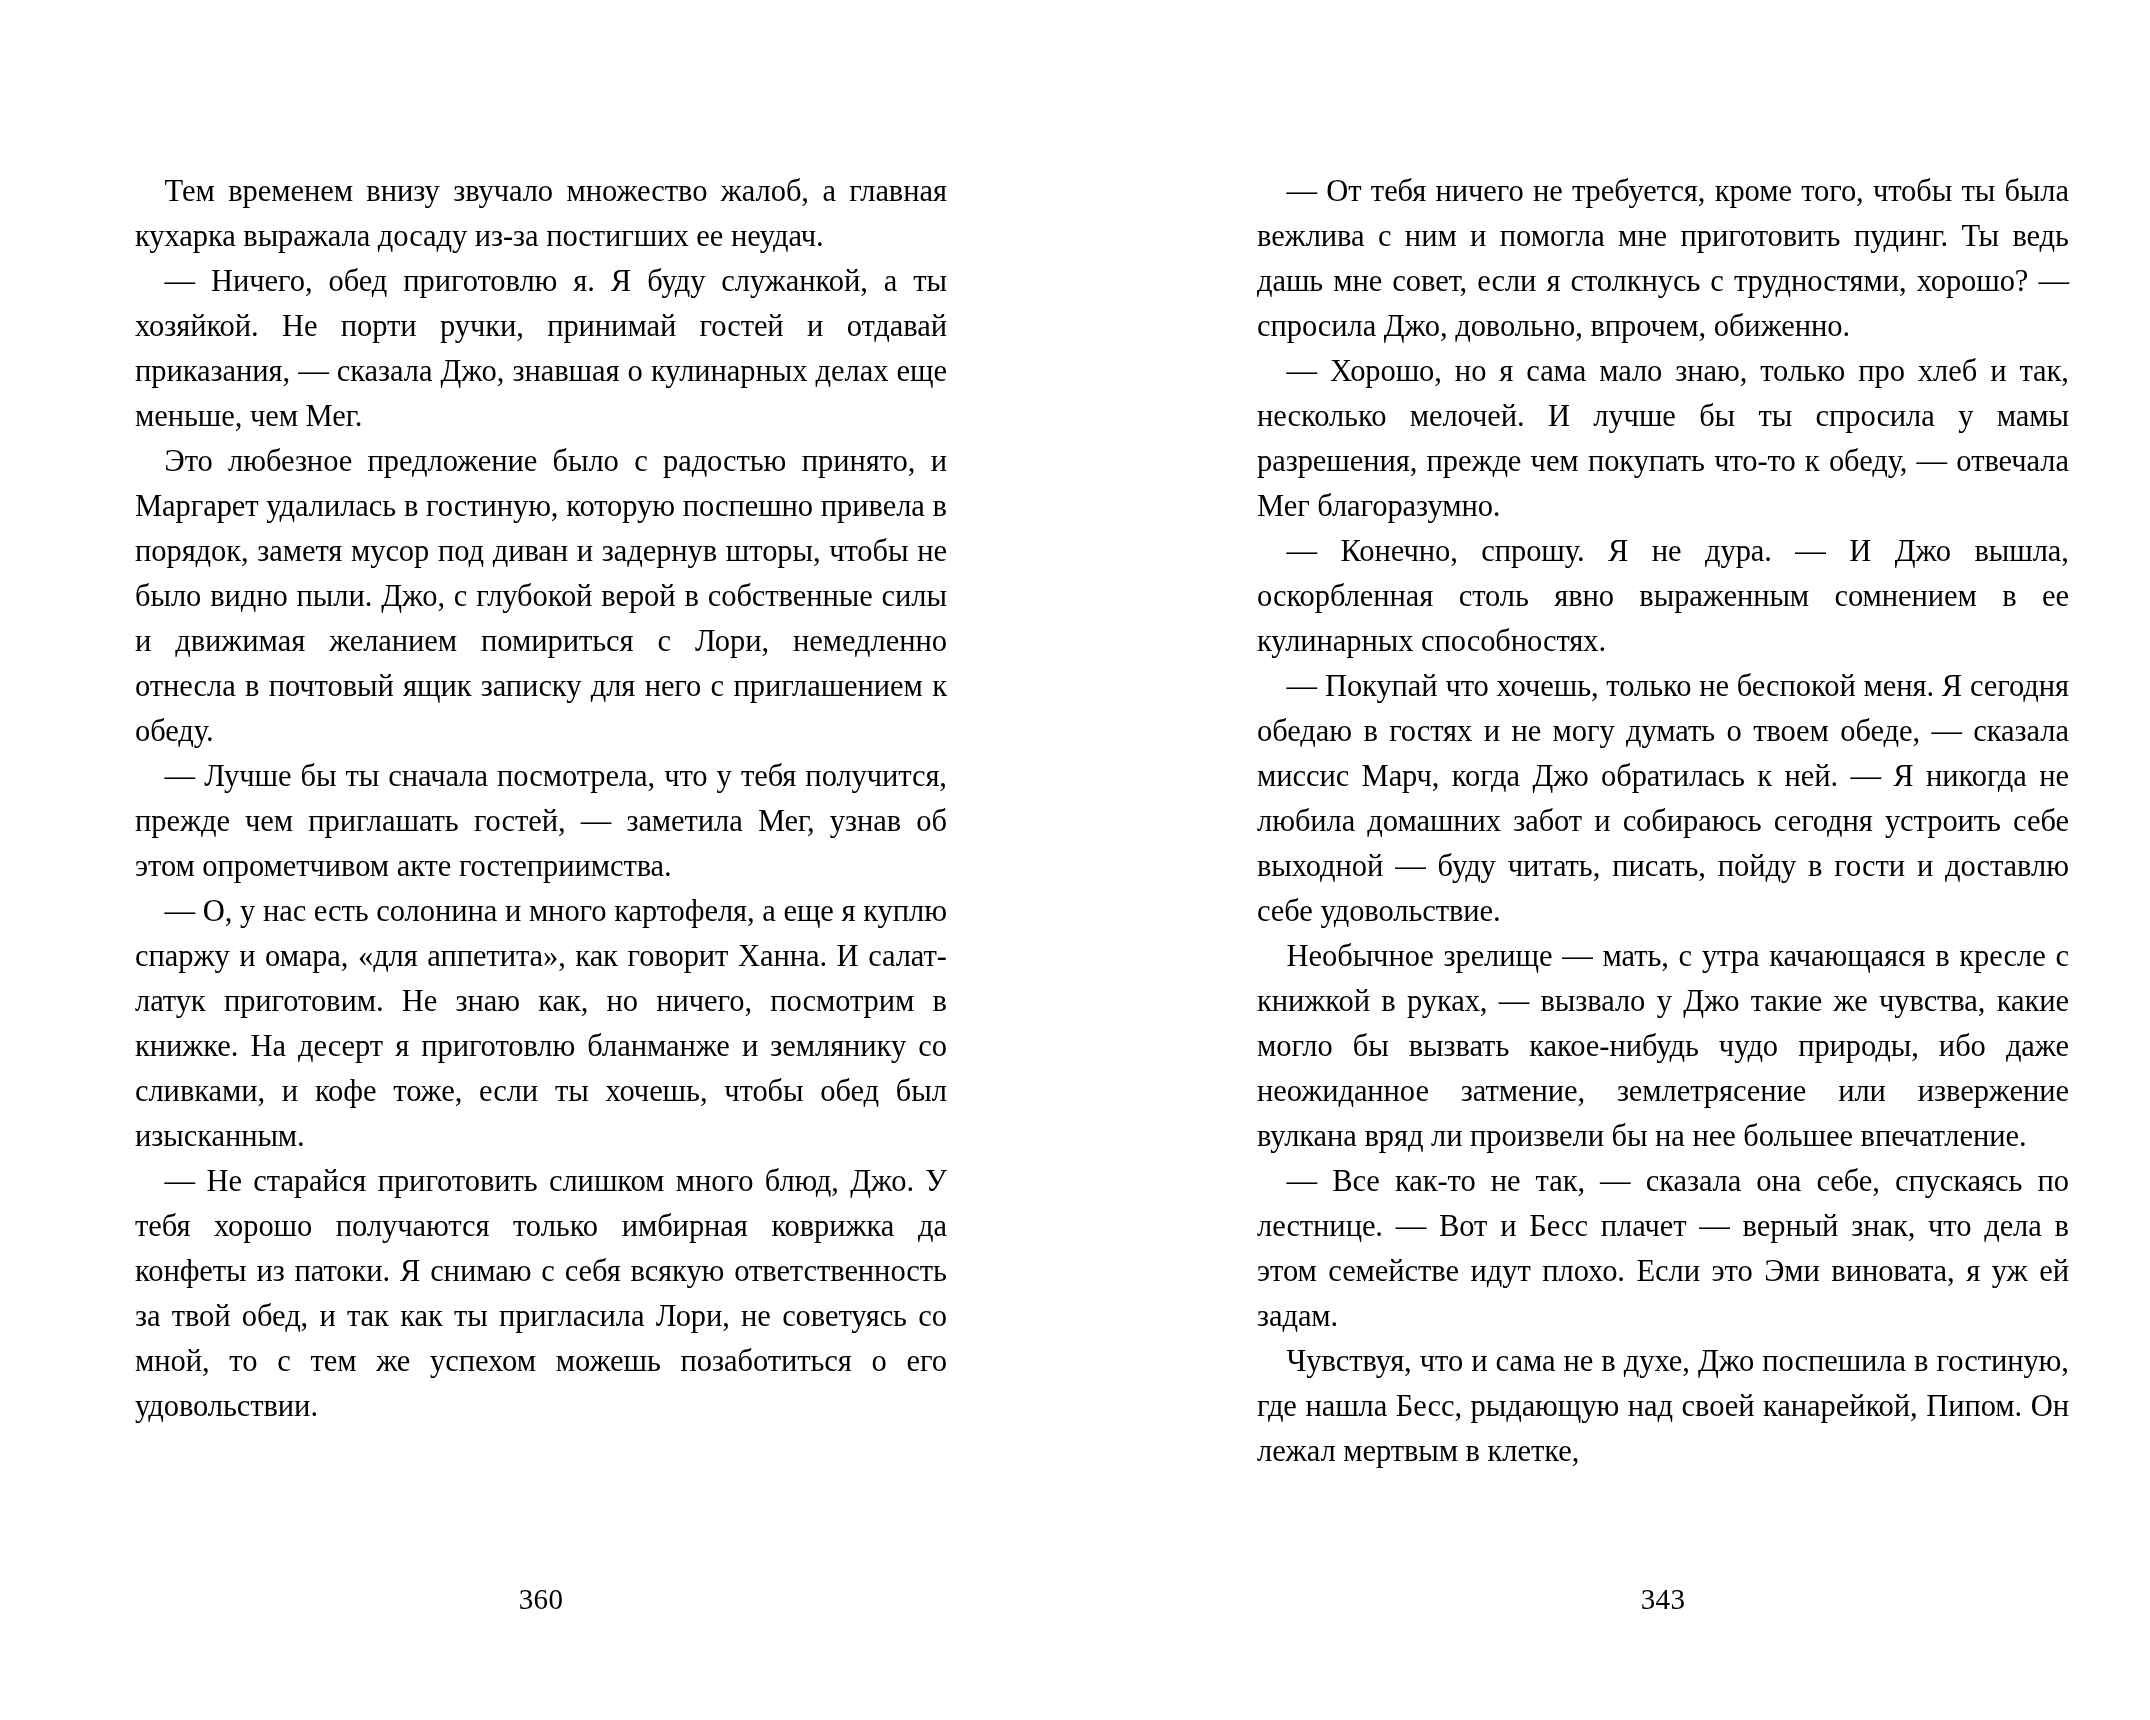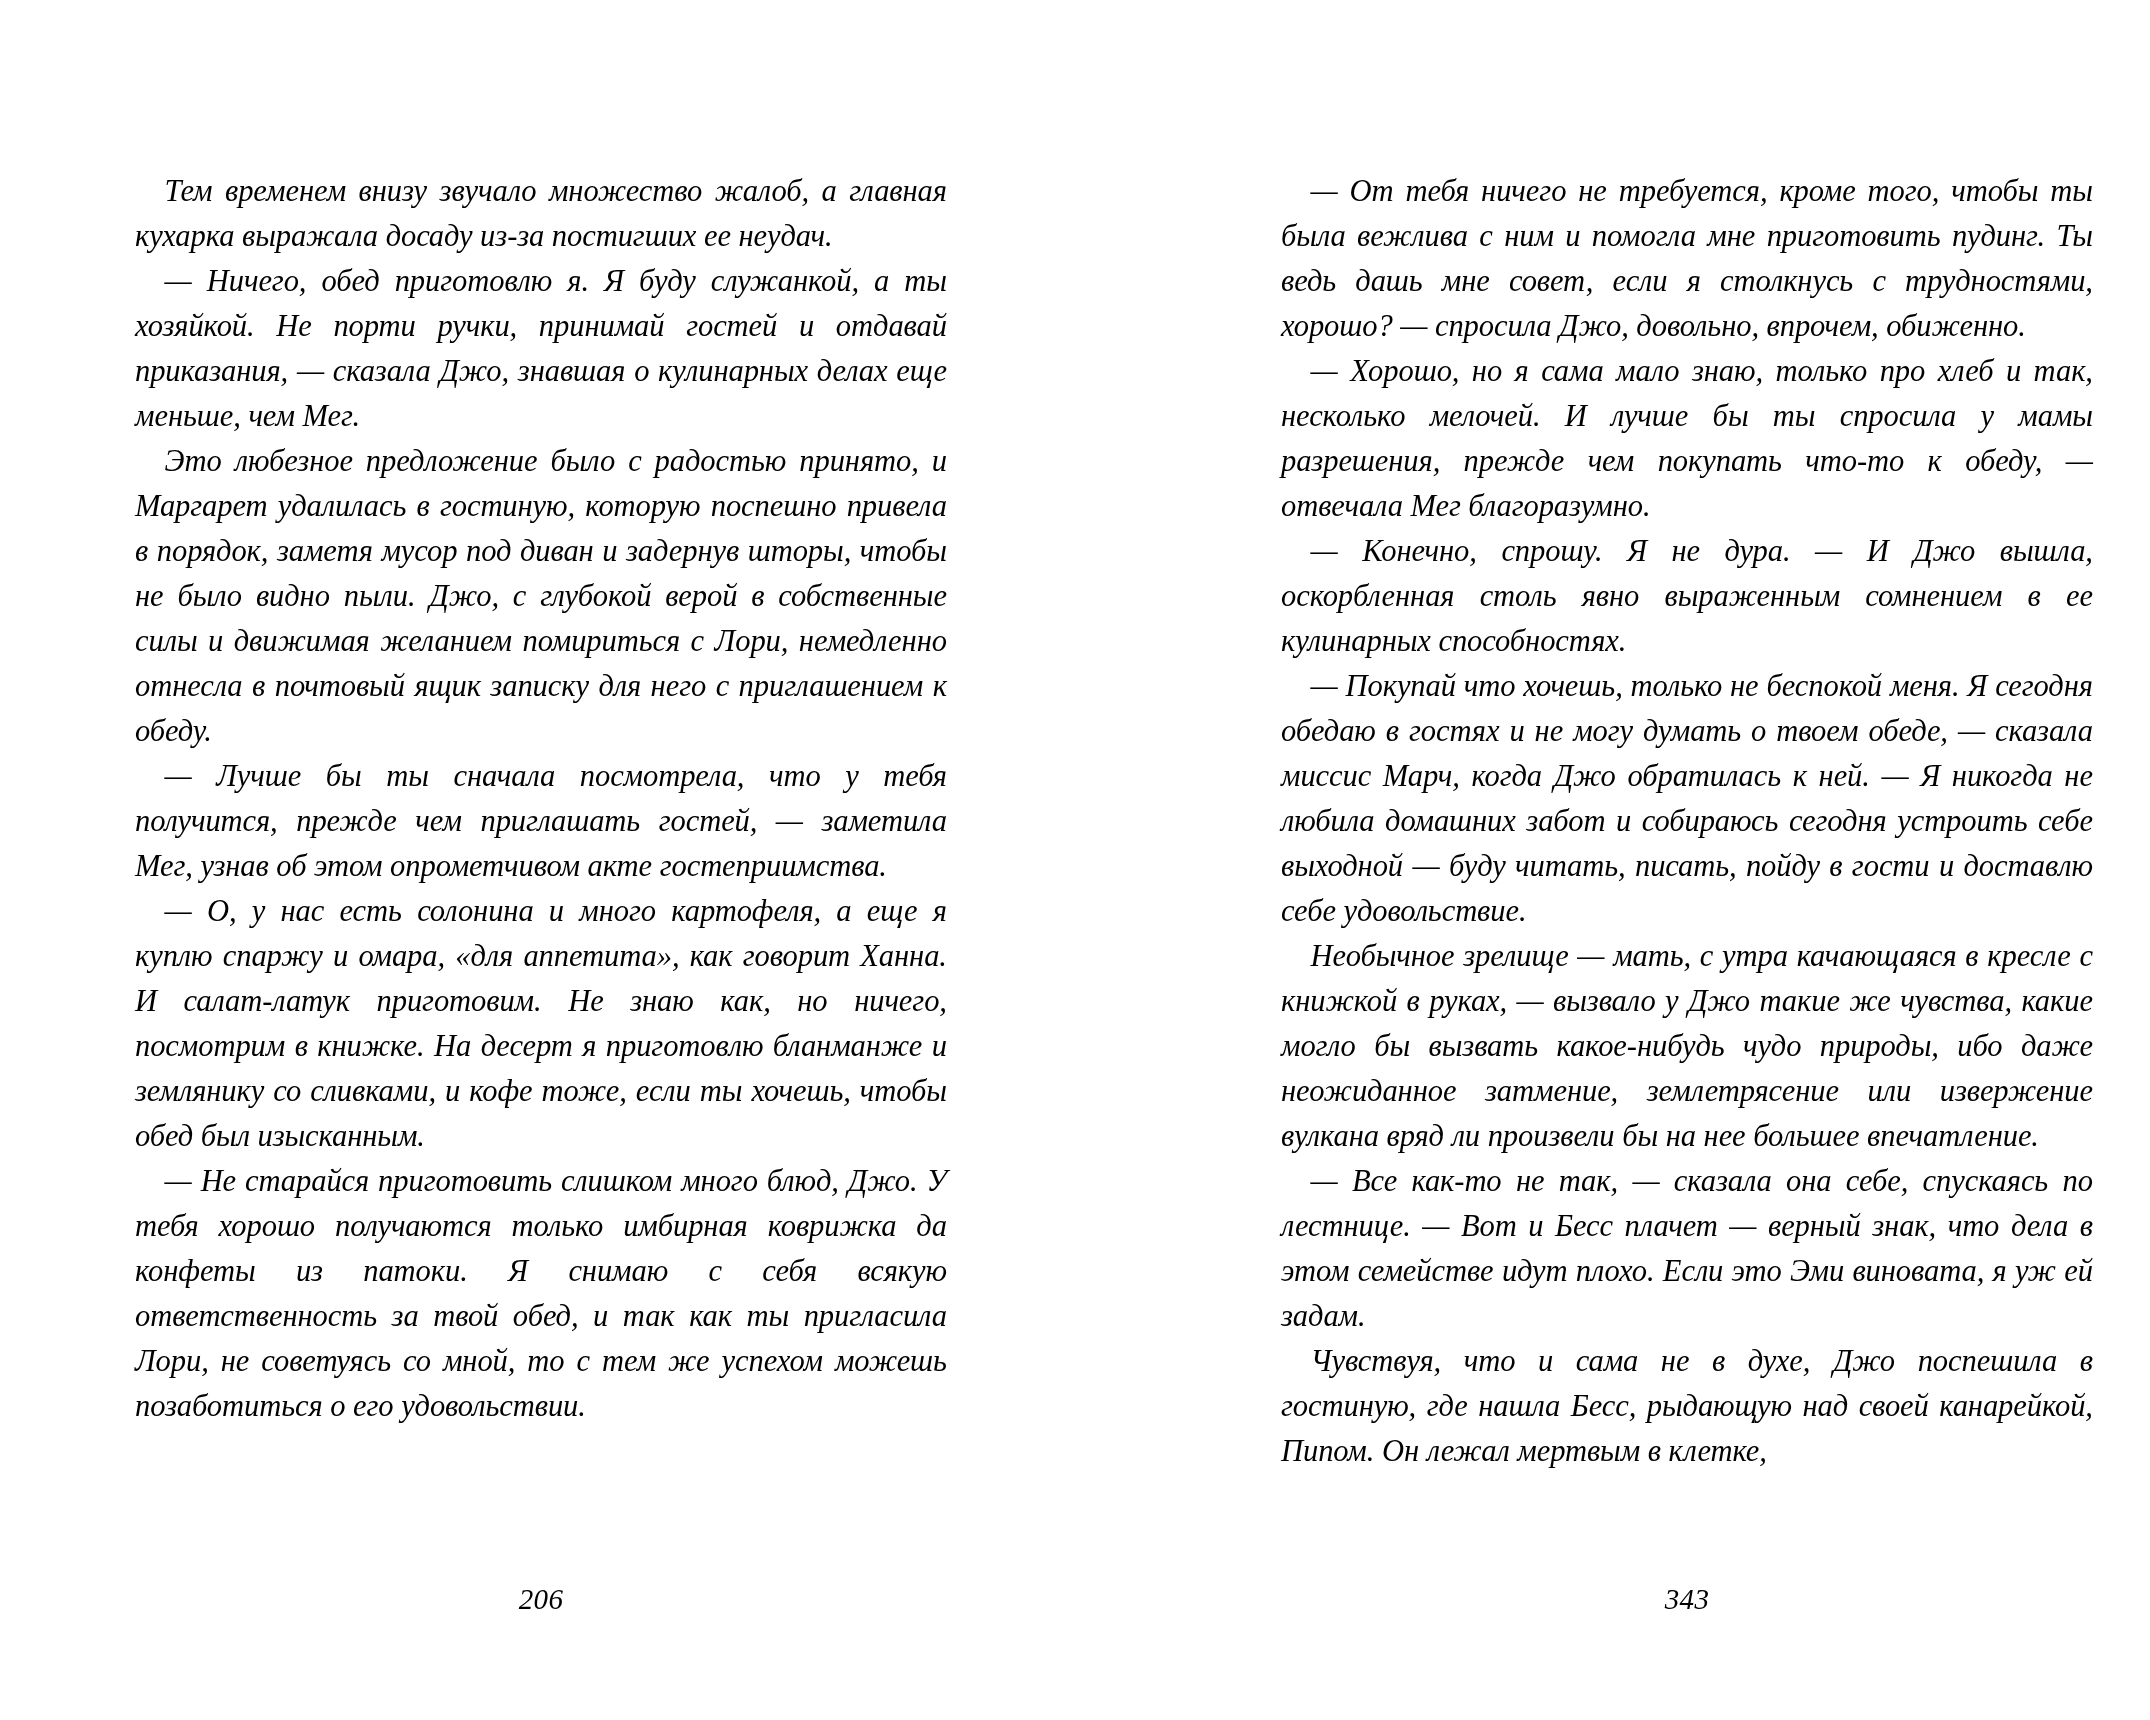--- a/index.html
+++ b/index.html
@@ -15,23 +15,22 @@
     font-family: "Liberation Serif", "DejaVu Serif", serif;
     color: #000000;
     -webkit-font-smoothing: antialiased;
   }
 
   #spread {
     position: absolute;
     inset: 0;
     display: flex;
     justify-content: space-between;
-    padding: 168px 58px 0 135px;
+    padding: 168px 82px 0 135px;
     box-sizing: border-box;
-    font-style: italic;
   }
 
   .page {
     width: 812px;
     display: flex;
     flex-direction: column;
     position: relative;
   }
 
   .column {
@@ -75,21 +74,21 @@
 
   <div class="page">
     <div class="column">
       <p class="para">Тем временем внизу звучало множество жалоб, а главная кухарка выражала досаду из-за постигших ее неудач.</p>
       <p class="para dialogue">— Ничего, обед приготовлю я. Я буду служанкой, а ты хозяйкой. Не порти ручки, принимай гостей и отдавай приказания, — сказала Джо, знавшая о кулинарных делах еще меньше, чем Мег.</p>
       <p class="para">Это любезное предложение было с радостью принято, и Маргарет удалилась в гостиную, которую поспешно привела в порядок, заметя мусор под диван и задернув шторы, чтобы не было видно пыли. Джо, с глубокой верой в собственные силы и движимая желанием помириться с Лори, немедленно отнесла в почтовый ящик записку для него с приглашением к обеду.</p>
       <p class="para dialogue">— Лучше бы ты сначала посмотрела, что у тебя получится, прежде чем приглашать гостей, — заметила Мег, узнав об этом опрометчивом акте гостеприимства.</p>
       <p class="para dialogue">— О, у нас есть солонина и много картофеля, а еще я куплю спаржу и омара, «для аппетита», как говорит Ханна. И салат-латук приготовим. Не знаю как, но ничего, посмотрим в книжке. На десерт я приготовлю бланманже и землянику со сливками, и кофе тоже, если ты хочешь, чтобы обед был изысканным.</p>
       <p class="para dialogue">— Не старайся приготовить слишком много блюд, Джо. У тебя хорошо получаются только имбирная коврижка да конфеты из патоки. Я снимаю с себя всякую ответственность за твой обед, и так как ты пригласила Лори, не советуясь со мной, то с тем же успехом можешь позаботиться о его удовольствии.</p>
     </div>
-    <div class="folio">206</div>
+    <div class="folio">360</div>
   </div>
 
   <div class="page">
     <div class="column">
       <p class="para dialogue">— От тебя ничего не требуется, кроме того, чтобы ты была вежлива с ним и помогла мне приготовить пудинг. Ты ведь дашь мне совет, если я столкнусь с трудностями, хорошо? — спросила Джо, довольно, впрочем, обиженно.</p>
       <p class="para dialogue">— Хорошо, но я сама мало знаю, только про хлеб и так, несколько мелочей. И лучше бы ты спросила у мамы разрешения, прежде чем покупать что-то к обеду, — отвечала Мег благоразумно.</p>
       <p class="para dialogue">— Конечно, спрошу. Я не дура. — И Джо вышла, оскорбленная столь явно выраженным сомнением в ее кулинарных способностях.</p>
       <p class="para dialogue">— Покупай что хочешь, только не беспокой меня. Я сегодня обедаю в гостях и не могу думать о твоем обеде, — сказала миссис Марч, когда Джо обратилась к ней. — Я никогда не любила домашних забот и собираюсь сегодня устроить себе выходной — буду читать, писать, пойду в гости и доставлю себе удовольствие.</p>
       <p class="para">Необычное зрелище — мать, с утра качающаяся в кресле с книжкой в руках, — вызвало у Джо такие же чувства, какие могло бы вызвать какое-нибудь чудо природы, ибо даже неожиданное затмение, землетрясение или извержение вулкана вряд ли произвели бы на нее большее впечатление.</p>
       <p class="para dialogue">— Все как-то не так, — сказала она себе, спускаясь по лестнице. — Вот и Бесс плачет — верный знак, что дела в этом семействе идут плохо. Если это Эми виновата, я уж ей задам.</p>

